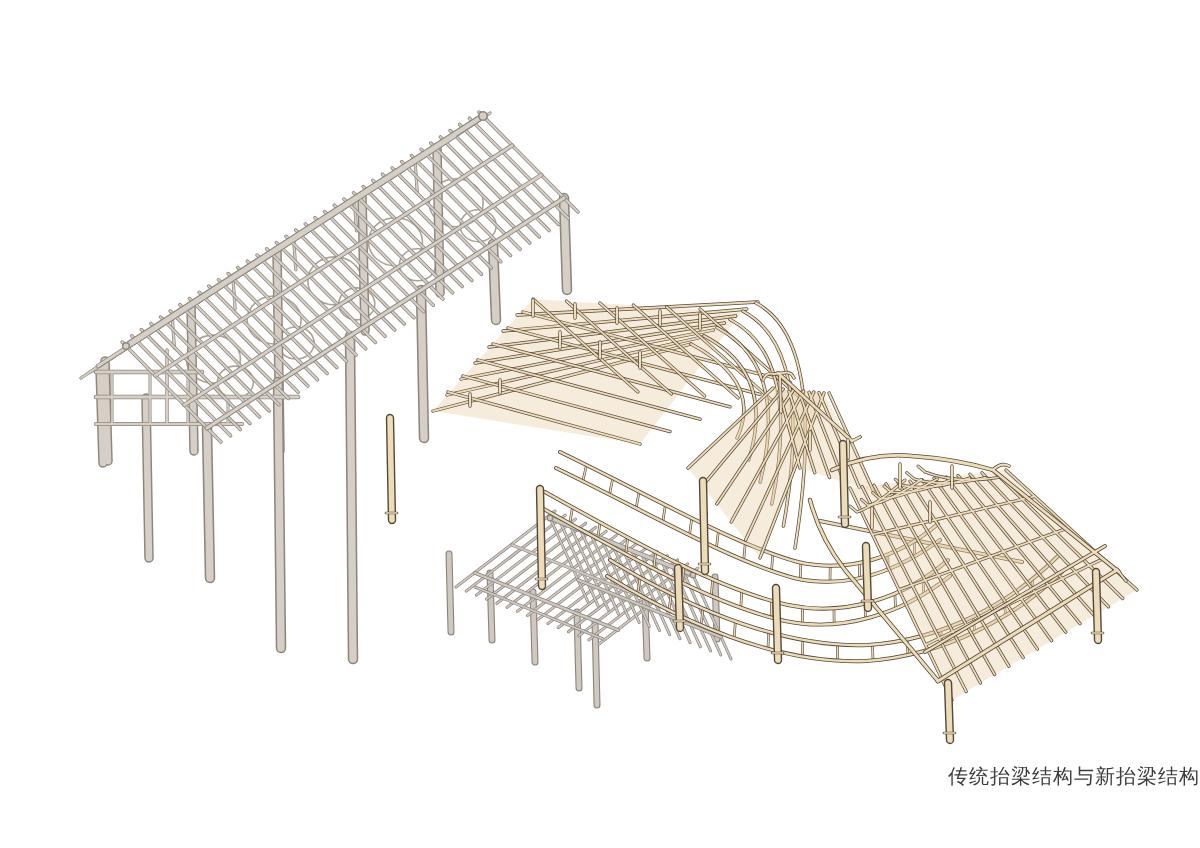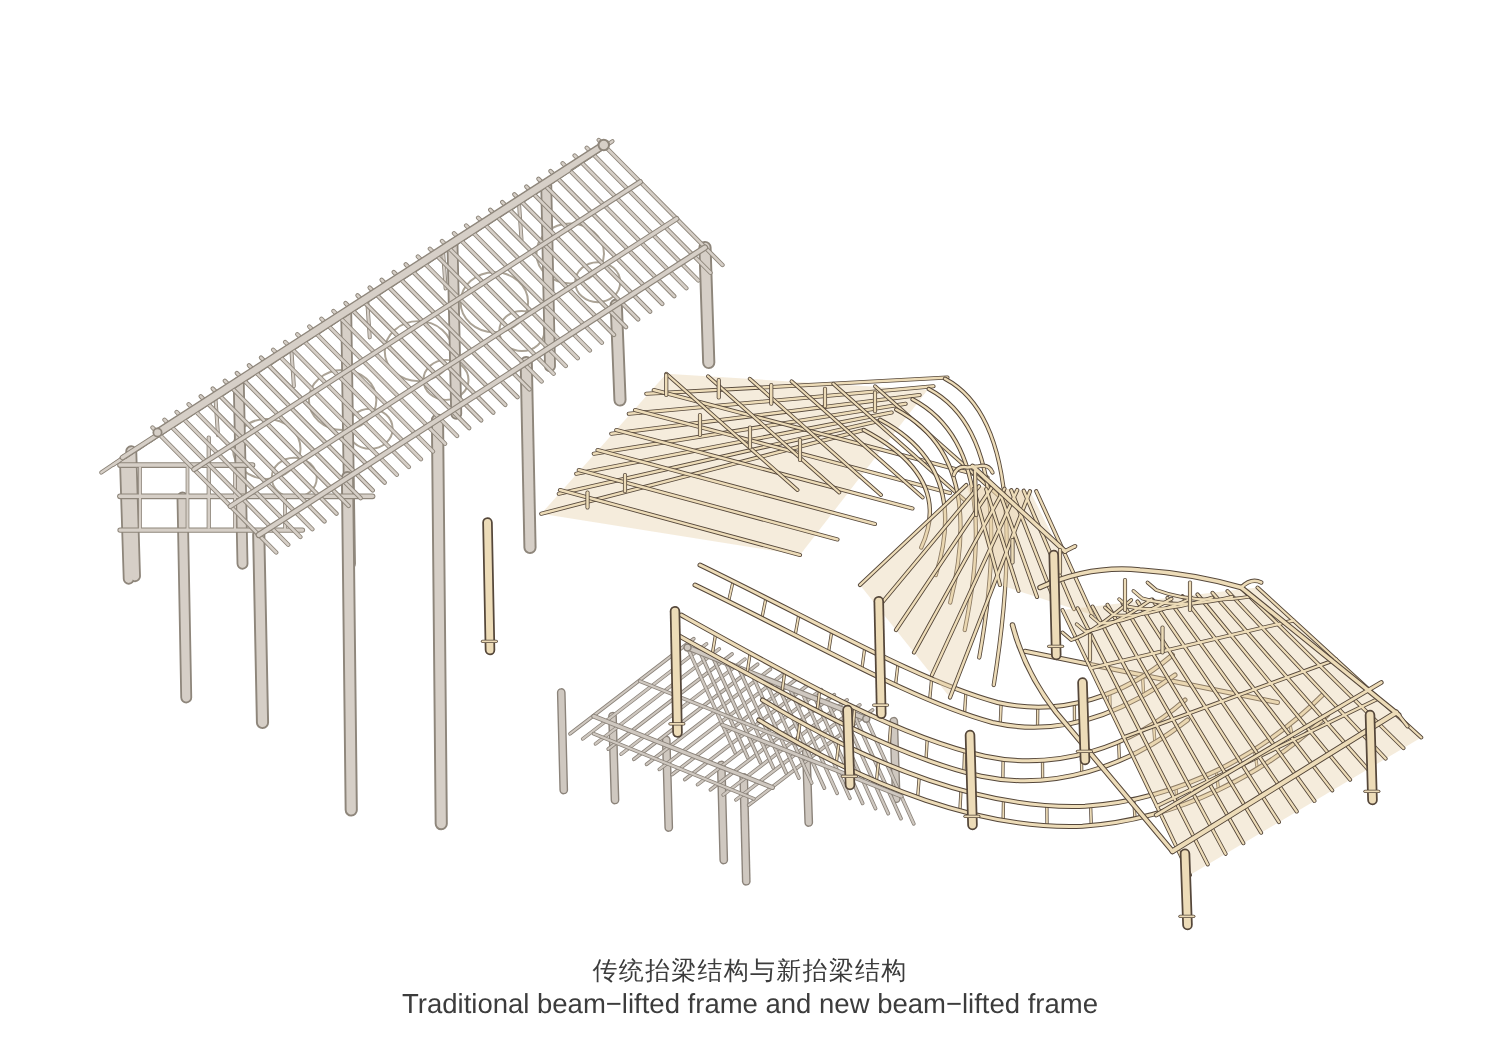--- a/index.html
+++ b/index.html
@@ -11,21 +11,21 @@
   g.t-in  path{stroke:var(--traditional_fill);}
   g.p-out path{stroke:var(--pavilion_outline);}
   g.p-in  path{stroke:var(--pavilion_fill);}
   g.n-out path{stroke:var(--new_outline);}
   g.n-in  path{stroke:var(--new_fill);}
   ellipse.t-ell{stroke:var(--traditional_detail);fill:none;stroke-width:1.6;}
   polygon.n-panel{fill:var(--new_panel);opacity:.4;stroke:none;}
   circle.t-of{fill:var(--traditional_outline);} circle.t-if{fill:var(--traditional_fill);}
   circle.p-of{fill:var(--pavilion_outline);}    circle.p-if{fill:var(--pavilion_fill);}
   #g-measure path{stroke:none;}
-  .caption{position:absolute;left:0;width:100%;text-align:center;color:var(--caption_text,#3c3c3c);}
+  .caption{position:absolute;left:0;width:100%;text-align:right;color:var(--caption_text,#3c3c3c);font-family:Liberation Mono, monospace;}
   .cap-zh{top:763px;font-size:20px;letter-spacing:1px;}
   .cap-en{top:790px;font-size:22px;letter-spacing:0;}
 </style>
 </head>
 <body>
 
 <div class="stage">
   <svg width="1200" height="848" viewBox="0 0 1200 848">
     <g id="g-trad">
         <ellipse cx="213.41" cy="359.1" rx="27" ry="24" class="t-ell"></ellipse>
@@ -786,14 +786,13 @@
     <g id="g-measure">
         <path d="M560,452C655,498 735,545 798,562C850,574 900,556 938,524" stroke-width="0"></path>
         <path d="M556,468C651,514 731,561 794,578C846,590 896,572 940,540" stroke-width="0"></path>
         <path d="M545,492C640,545 720,590 788,605C845,617 905,598 948,560" stroke-width="0"></path>
         <path d="M542,508C637,561 717,606 785,621C842,633 902,614 950,576" stroke-width="0"></path>
         <path d="M610,560C700,615 790,648 868,645C945,640 1012,602 1058,556" stroke-width="0"></path>
         <path d="M607,576C697,631 787,664 866,661C943,656 1014,618 1062,572" stroke-width="0"></path>
       </g>
   </svg>
   <div class="caption cap-zh">传统抬梁结构与新抬梁结构</div>
-  <div class="caption cap-en">Traditional beam−lifted frame and new beam−lifted frame</div>
 </div>
 
 </body></html>

